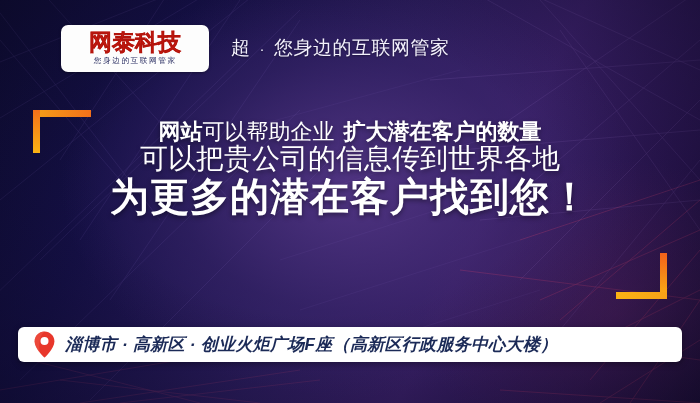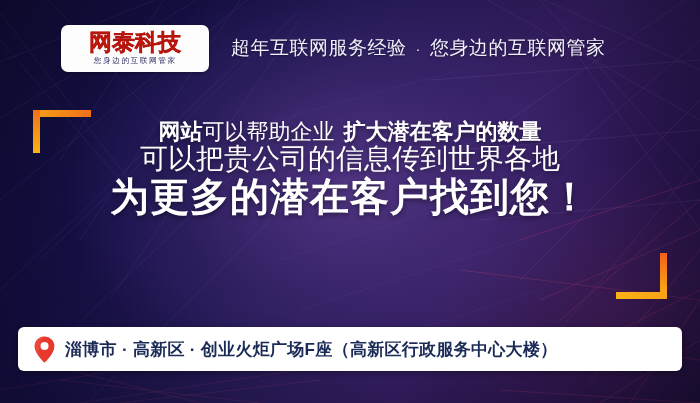--- a/index.html
+++ b/index.html
@@ -96,25 +96,26 @@
   .l2 { font-size:27px; margin-top:4px; }
   .l3 { font-size:28px; }
   .l4 { font-size:39px; font-weight:bold; margin-top:3px; letter-spacing:1px; }
   .b { font-weight:bold; }
   .thin { font-weight:normal; }
   .sp { display:inline-block; width:9px; }
 
   
   .addr-bar {
     position:absolute; left:18px; top:327px;
-    width:664px; height:44px;
+    width:664px; height:35px;
     background:#ffffff;
     border-radius:6px;
     display:flex; align-items:center;
     box-shadow:0 2px 6px rgba(0,0,0,0.35);
+    font-style:italic;
   }
   .pin { margin-left:16px; margin-right:10px; flex:0 0 auto; display:block; }
   .addr-text {
     color:#1b2a57;
     font-size:17px;
     font-weight:bold;
     letter-spacing:0.3px;
     white-space:nowrap;
   }
 </style>
@@ -151,21 +152,20 @@
   </svg>
   <div class="vignette"></div>
 
   <div class="header">
     <div class="logo-box">
       <div class="logo-main">网泰科技</div>
       <div class="logo-sub">您身边的互联网管家</div>
     </div>
     <div class="tagline">
       <span>超</span>
-      <span>年互联网服务经验</span>
       <span class="dot">·</span>
       <span>您身边的互联网管家</span>
     </div>
   </div>
 
   <div class="bracket br-tl-h"></div>
   <div class="bracket br-tl-v"></div>
   <div class="bracket br-br-v"></div>
   <div class="bracket br-br-h"></div>
 

